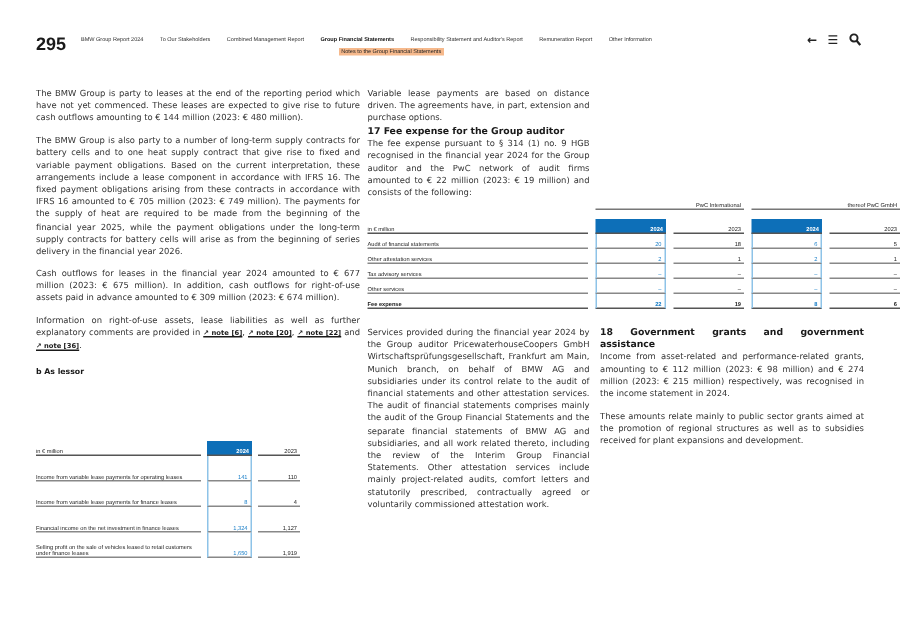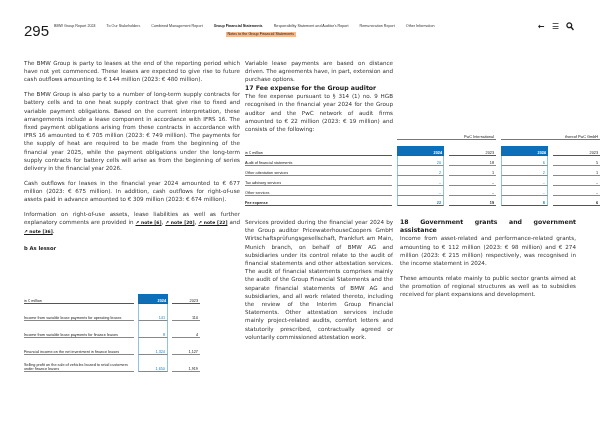--- a/index.html
+++ b/index.html
@@ -1,20 +1,20 @@
 <!DOCTYPE html>
 <html><head>
 <meta charset="utf-8">
 <style>
   * { box-sizing: border-box; margin: 0; padding: 0; }
   html, body { width: 600px; height: 424px; background: #ffffff; overflow: hidden; }
   body { font-family: "DejaVu Sans", sans-serif; color: #262626; position: relative; }
 
   
-  .page-num { position: absolute; left: 24px; top: 22px; font-family: "Liberation Sans", sans-serif; font-weight: normal; font-size: 15px; color: #1a1a1a; }
+  .page-num { position: absolute; left: 24px; top: 22px; font-family: "Liberation Sans", sans-serif; font-weight: bold; font-size: 12px; color: #1a1a1a; }
   .nav { position: absolute; left: 54px; top: 24px; display: flex; font-family: "Liberation Sans", sans-serif; font-size: 3.7px; color: #333; }
   .nav span { margin-right: 11px; white-space: nowrap; }
   .nav span.active { font-weight: bold; color: #111; }
   .subnav { position: absolute; left: 226px; top: 31.5px; background: #f6b98c; font-family: "Liberation Sans", sans-serif; font-size: 3.7px; padding: 0.8px 1.5px; color: #222; }
   .icons { position: absolute; left: 538px; top: 22px; display: flex; gap: 7px; font-size: 8px; font-weight: bold; color: #222; }
   .icons span { cursor: pointer; line-height: 10px; }
 
   .col { position: absolute; font-size: 5.6px; line-height: 8.2px; text-align: justify; color: #333; }
   .col p { margin-bottom: 6.5px; }
   .h { font-weight: bold; color: #1a1a1a; font-size: 6.2px; }

